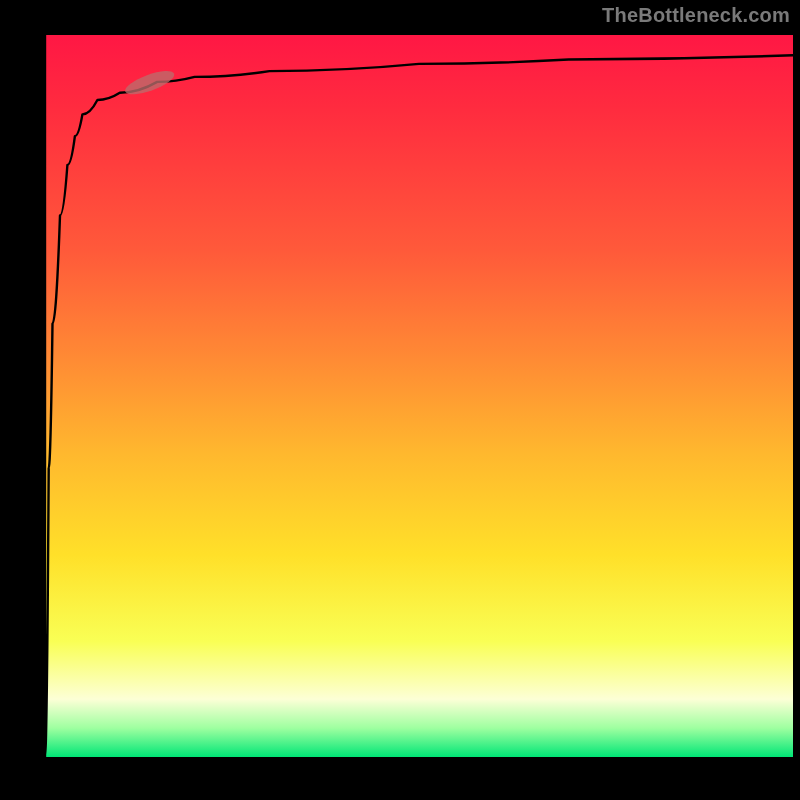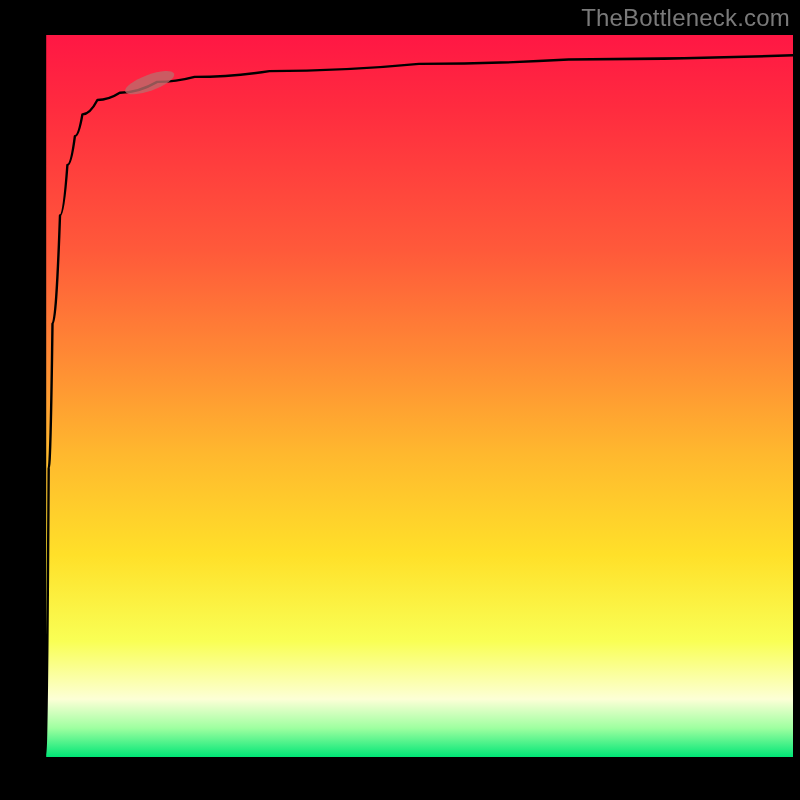--- a/index.html
+++ b/index.html
@@ -8,23 +8,23 @@
     position: relative;
     width: 800px;
     height: 800px;
     background: #000;
   }
   .watermark {
     position: absolute;
     top: 4px;
     right: 10px;
     font-family: Arial, Helvetica, sans-serif;
-    font-size: 24px;
+    font-size: 20px;
     color: #7a7a7a;
-    font-weight: 400;
+    font-weight: 700;
     letter-spacing: 0.2px;
     margin-left: 12px;
   }
   .plot-area {
     position: absolute;
     left: 45px;
     top: 35px;
     width: 748px;
     height: 722px;
     

